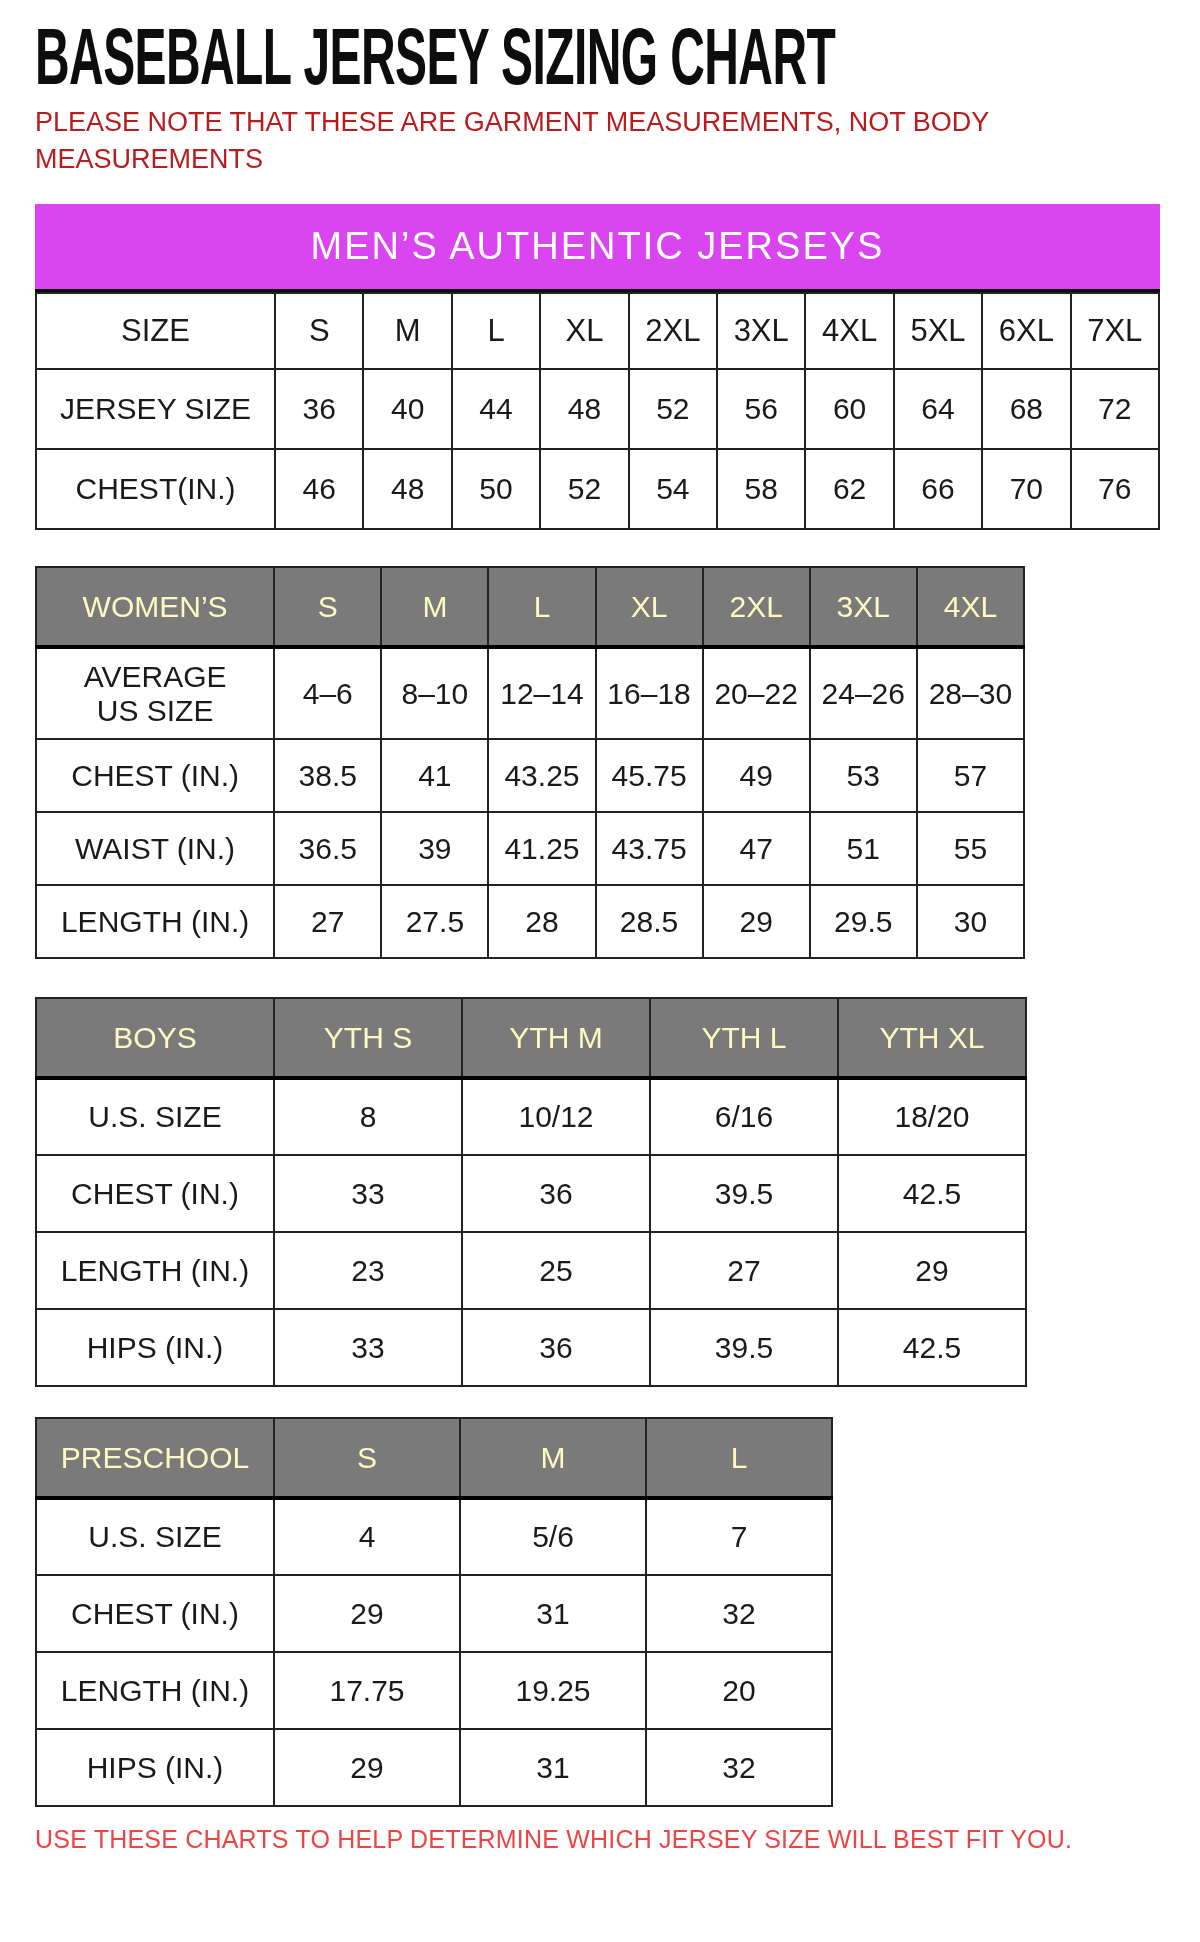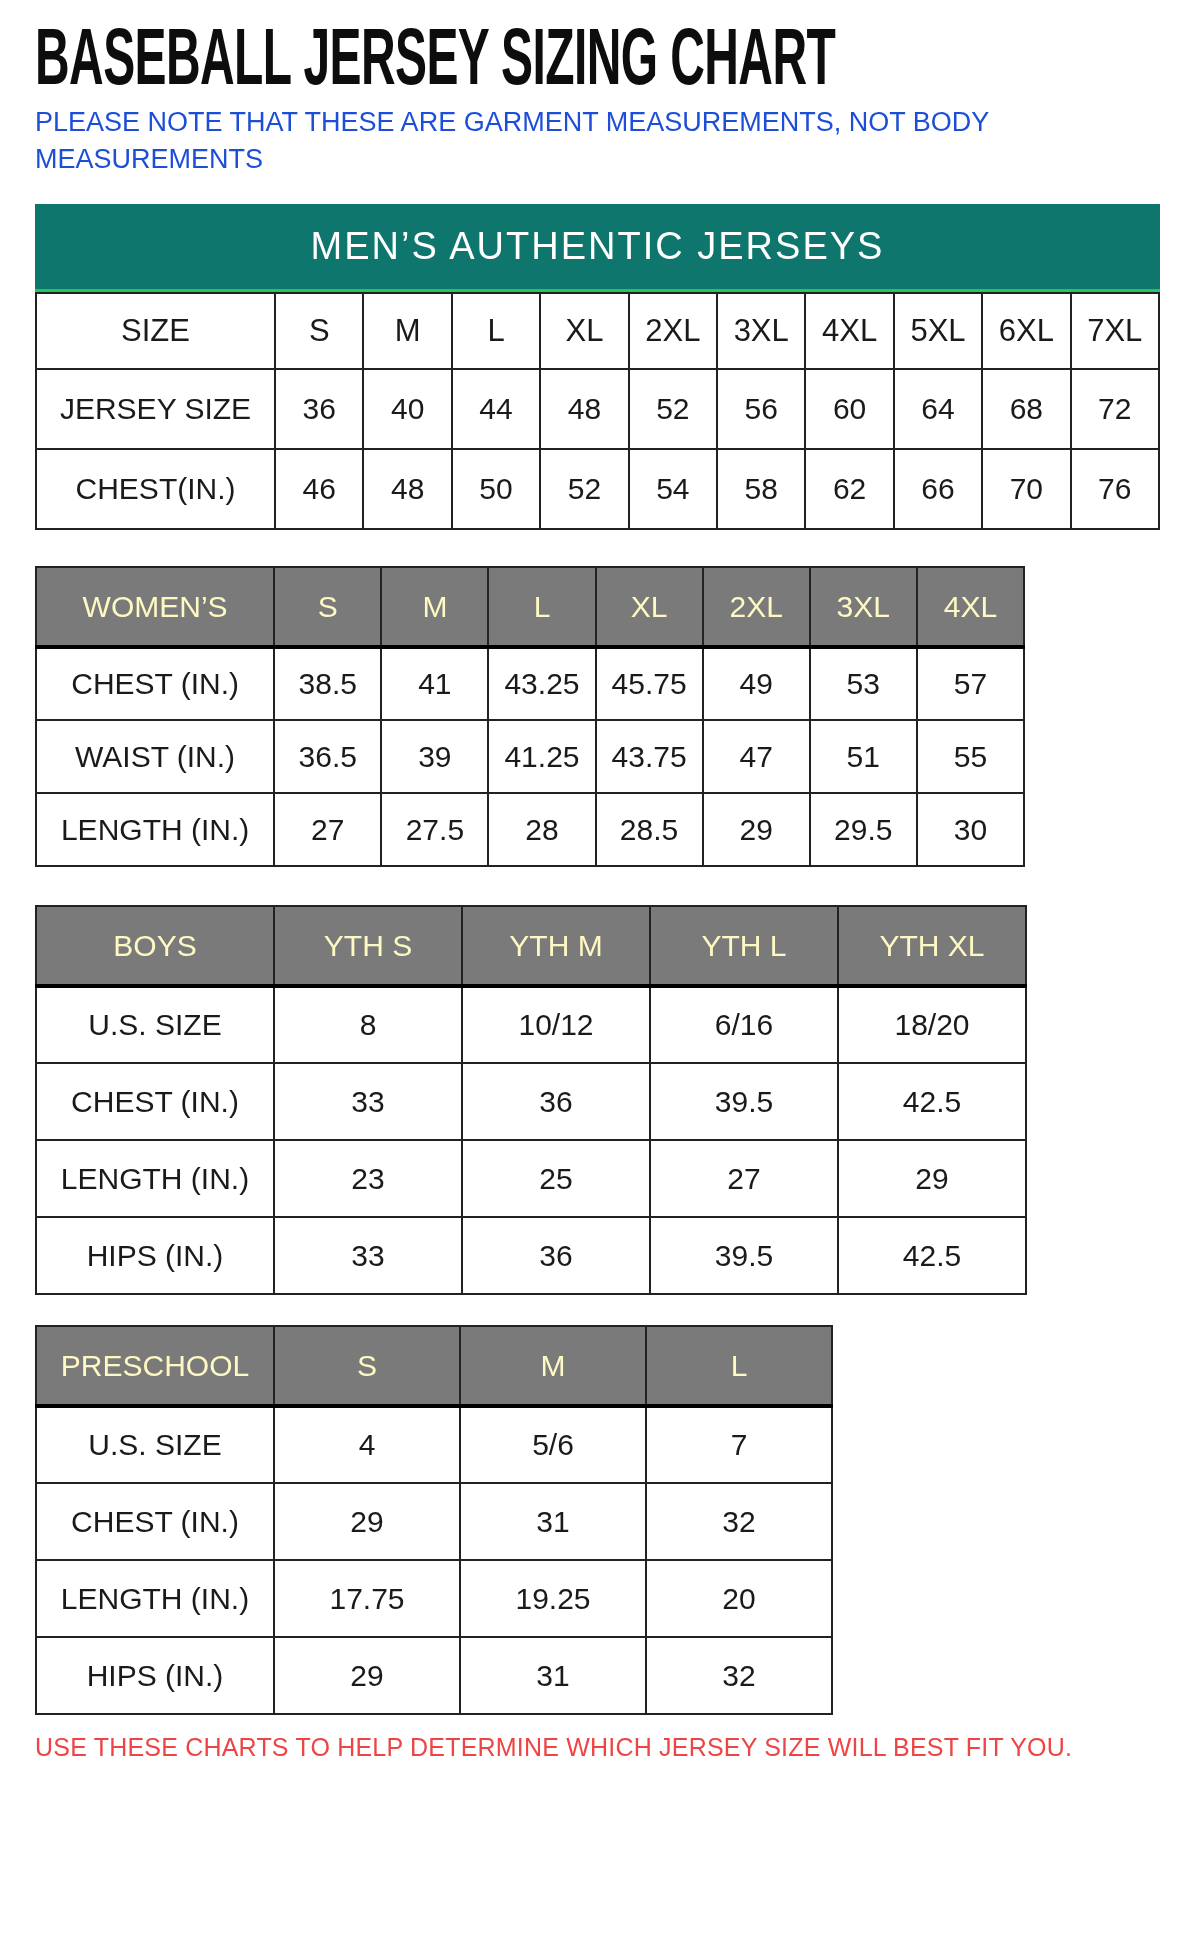--- a/index.html
+++ b/index.html
@@ -17,34 +17,34 @@
     font-size:80px; font-weight:bold; letter-spacing:-1px;
     color:#0d0d0d; line-height:70px; height:70px;
     transform:scaleX(0.60); transform-origin:left center;
     white-space:nowrap;
   }
 
   .note {
     margin-top:12px;
     max-width:1085px;
     font-size:27px; line-height:37px;
-    color:#1d4ed8;
+    color:#b91c1c;
   }
 
   .block { margin-top:36px; }
   .block.mens { margin-top:26px; }
   .block.boys { margin-top:38px; }
   .block.preschool { margin-top:30px;border-radius:27px; }
 
   .banner {
     width:1125px; height:88px;
-    background:#0f766e; color:#ffffff;
+    background:#d946ef; color:#ffffff;
     display:flex; align-items:center; justify-content:center;
     font-size:38px; letter-spacing:2px;
-    border-bottom:3px solid #22c55e;
+    border-bottom:3px solid #000000;
   }
 
   table.tbl {
     border-collapse:collapse; table-layout:fixed;
     background:#fff;
   }
   table.tbl th, table.tbl td {
     border:2px solid #222;
     text-align:center; vertical-align:middle;
     font-weight:normal; font-size:30px; color:#1a1a1a;
@@ -176,20 +176,31 @@
             <th>S</th>
             <th>M</th>
             <th>L</th>
             <th>XL</th>
             <th>2XL</th>
             <th>3XL</th>
             <th>4XL</th>
           </tr>
         </thead>
         <tbody>
+          <tr class="first">
+            <th class="rowlabel">AVERAGE
+US SIZE</th>
+            <td>4–6</td>
+            <td>8–10</td>
+            <td>12–14</td>
+            <td>16–18</td>
+            <td>20–22</td>
+            <td>24–26</td>
+            <td>28–30</td>
+          </tr>
           <tr>
             <th class="rowlabel">CHEST (IN.)</th>
             <td>38.5</td>
             <td>41</td>
             <td>43.25</td>
             <td>45.75</td>
             <td>49</td>
             <td>53</td>
             <td>57</td>
           </tr>

